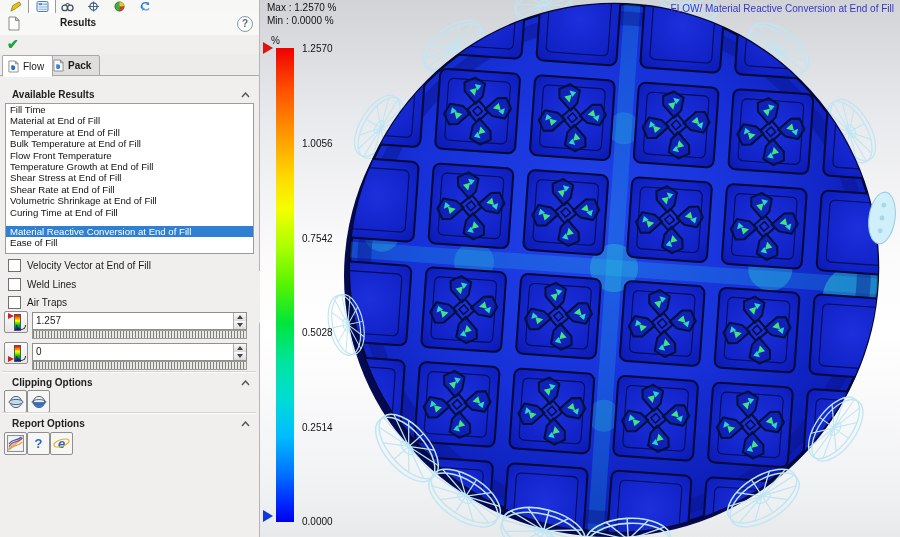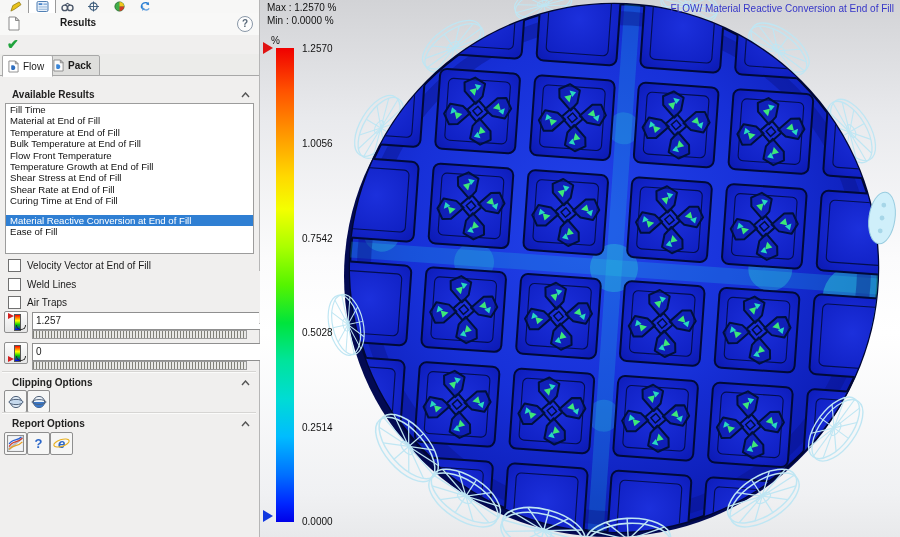--- a/index.html
+++ b/index.html
@@ -40,21 +40,21 @@
 
   .spinrow-icon{position:absolute;left:4px;width:22px;height:20px;border:1px solid #8f8f8f;border-radius:2px;
                 background:linear-gradient(#fdfdfd,#e6e6e6);}
   .rainbow{position:absolute;left:9px;top:2px;width:5px;height:15px;
            background:linear-gradient(#f00,#ff0 38%,#0c0 65%,#00f);border:0.5px solid #555;}
   .rarrow{position:absolute;width:0;height:0;border-top:3.5px solid transparent;border-bottom:3.5px solid transparent;}
   .rarrow.top{left:3px;top:1px;border-left:6px solid #d42020;}
   .rarrow.bot{left:3px;bottom:1px;border-left:6px solid #d42020;}
   .eyecurve{position:absolute;right:1px;bottom:2px;width:8px;height:4px;border:1.4px solid #222;border-top:none;
             border-radius:0 0 6px 6px;}
-  .spinfield{position:absolute;left:32px;width:213px;height:16px;background:#fff;border:1px solid #8f8f8f;padding-left:27px;}
+  .spinfield{position:absolute;left:32px;width:213px;height:16px;background:#fff;border:1px solid #8f8f8f;}
   .spinval{position:absolute;left:3px;top:2px;font-size:10px;}
   .spincol{position:absolute;right:0;top:0;width:12px;height:100%;border-left:1px solid #b0b0b0;}
   .sbtn{position:absolute;left:0;width:12px;height:8px;background:linear-gradient(#fafafa,#dcdcdc);}
   .sbtn.up{top:0;border-bottom:1px solid #c0c0c0;}
   .sbtn.dn{bottom:0;}
   .sbtn i{position:absolute;left:3px;width:0;height:0;border-left:3px solid transparent;border-right:3px solid transparent;}
   .sbtn.up i{top:2px;border-bottom:4px solid #444;}
   .sbtn.dn i{top:2px;border-top:4px solid #444;}
   .tickslider{position:absolute;left:32px;width:213px;height:7px;border:1px solid #9a9a9a;background:#e8e8e6;
       background-image:repeating-linear-gradient(90deg,#808078 0 1px,transparent 1px 3px);}
@@ -177,20 +177,21 @@
 
     <div id="results-list">
         <div class="ritem">Fill Time</div>
         <div class="ritem">Material at End of Fill</div>
         <div class="ritem">Temperature at End of Fill</div>
         <div class="ritem">Bulk Temperature at End of Fill</div>
         <div class="ritem">Flow Front Temperature</div>
         <div class="ritem">Temperature Growth at End of Fill</div>
         <div class="ritem">Shear Stress at End of Fill</div>
         <div class="ritem">Shear Rate at End of Fill</div>
+        <div class="ritem">Volumetric Shrinkage at End of Fill</div>
         <div class="ritem">Curing Time at End of Fill</div>
         <div class="ritem sel">Material Reactive Conversion at End of Fill</div>
         <div class="ritem">Ease of Fill</div>
       </div>
 
     <div class="cbrow" style="top:259px">
       <span class="cbox"></span>
       <span class="cblabel">Velocity Vector at End of Fill</span>
     </div>
     <div class="cbrow" style="top:278px">

